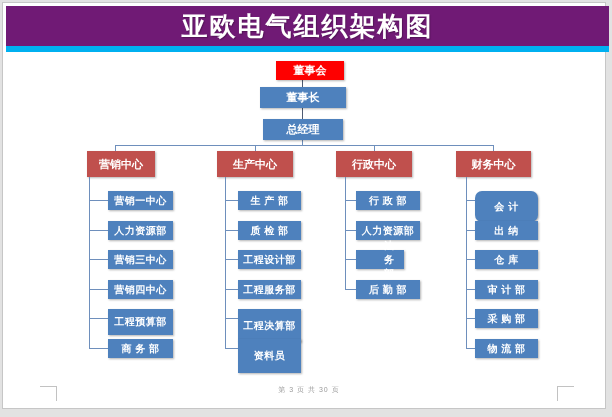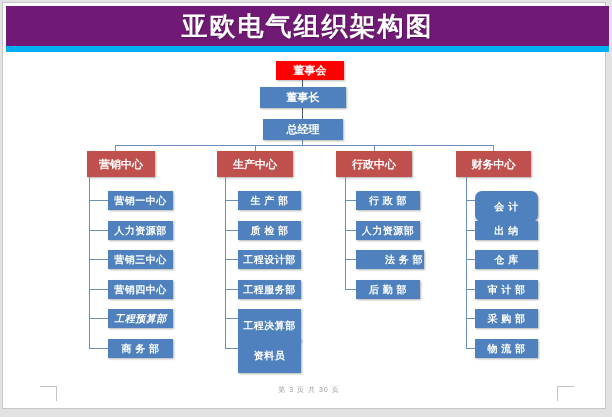--- a/index.html
+++ b/index.html
@@ -105,33 +105,33 @@
     <div class="line" style="left:463px;top:227px;width:9px;height:1px;"></div>
     <div class="line" style="left:463px;top:256px;width:9px;height:1px;"></div>
     <div class="line" style="left:463px;top:286px;width:9px;height:1px;"></div>
     <div class="line" style="left:463px;top:315px;width:9px;height:1px;"></div>
     <div class="line" style="left:463px;top:345px;width:9px;height:1px;"></div>
 
     <div class="node child" style="left:105px;top:188px;width:65px;height:19px;">营销一中心</div>
     <div class="node child" style="left:105px;top:218px;width:65px;height:19px;">人力资源部</div>
     <div class="node child" style="left:105px;top:247px;width:65px;height:19px;">营销三中心</div>
     <div class="node child" style="left:105px;top:277px;width:65px;height:19px;">营销四中心</div>
-    <div class="node child" style="left:105px;top:306px;width:65px;height:19px;font-style:italic;">工程预算部</div>
+    <div class="node child" style="left:105px;top:306px;width:65px;height:26px;">工程预算部</div>
     <div class="node child" style="left:105px;top:336px;width:65px;height:19px;">商 务 部</div>
 
     <div class="node child" style="left:235px;top:188px;width:63px;height:19px;">生 产 部</div>
     <div class="node child" style="left:235px;top:218px;width:63px;height:19px;">质 检 部</div>
     <div class="node child" style="left:235px;top:247px;width:63px;height:19px;">工程设计部</div>
     <div class="node child" style="left:235px;top:277px;width:63px;height:19px;">工程服务部</div>
     <div class="node child" style="left:235px;top:306px;width:63px;height:33px;">工程决算部</div>
     <div class="node child" style="left:235px;top:336px;width:63px;height:34px;">资料员</div>
 
     <div class="node child" style="left:353px;top:188px;width:64px;height:19px;">行 政 部</div>
     <div class="node child" style="left:353px;top:218px;width:64px;height:19px;">人力资源部</div>
-    <div class="node child" style="left:353px;top:247px;width:68px;height:19px;padding-left:28px;">法 务 部</div>
+    <div class="node child" style="left:353px;top:247px;width:48px;height:19px;padding-left:28px;">法 务 部</div>
     <div class="node child" style="left:353px;top:277px;width:64px;height:19px;">后 勤 部</div>
 
     <div class="node child" style="left:472px;top:188px;width:63px;height:31px;border-radius:7px;">会 计</div>
     <div class="node child" style="left:472px;top:218px;width:63px;height:19px;">出 纳</div>
     <div class="node child" style="left:472px;top:247px;width:63px;height:19px;">仓 库</div>
     <div class="node child" style="left:472px;top:277px;width:63px;height:19px;">审 计 部</div>
     <div class="node child" style="left:472px;top:306px;width:63px;height:19px;">采 购 部</div>
     <div class="node child" style="left:472px;top:336px;width:63px;height:19px;">物 流 部</div>
 
     <div class="cropmark bl"></div>

